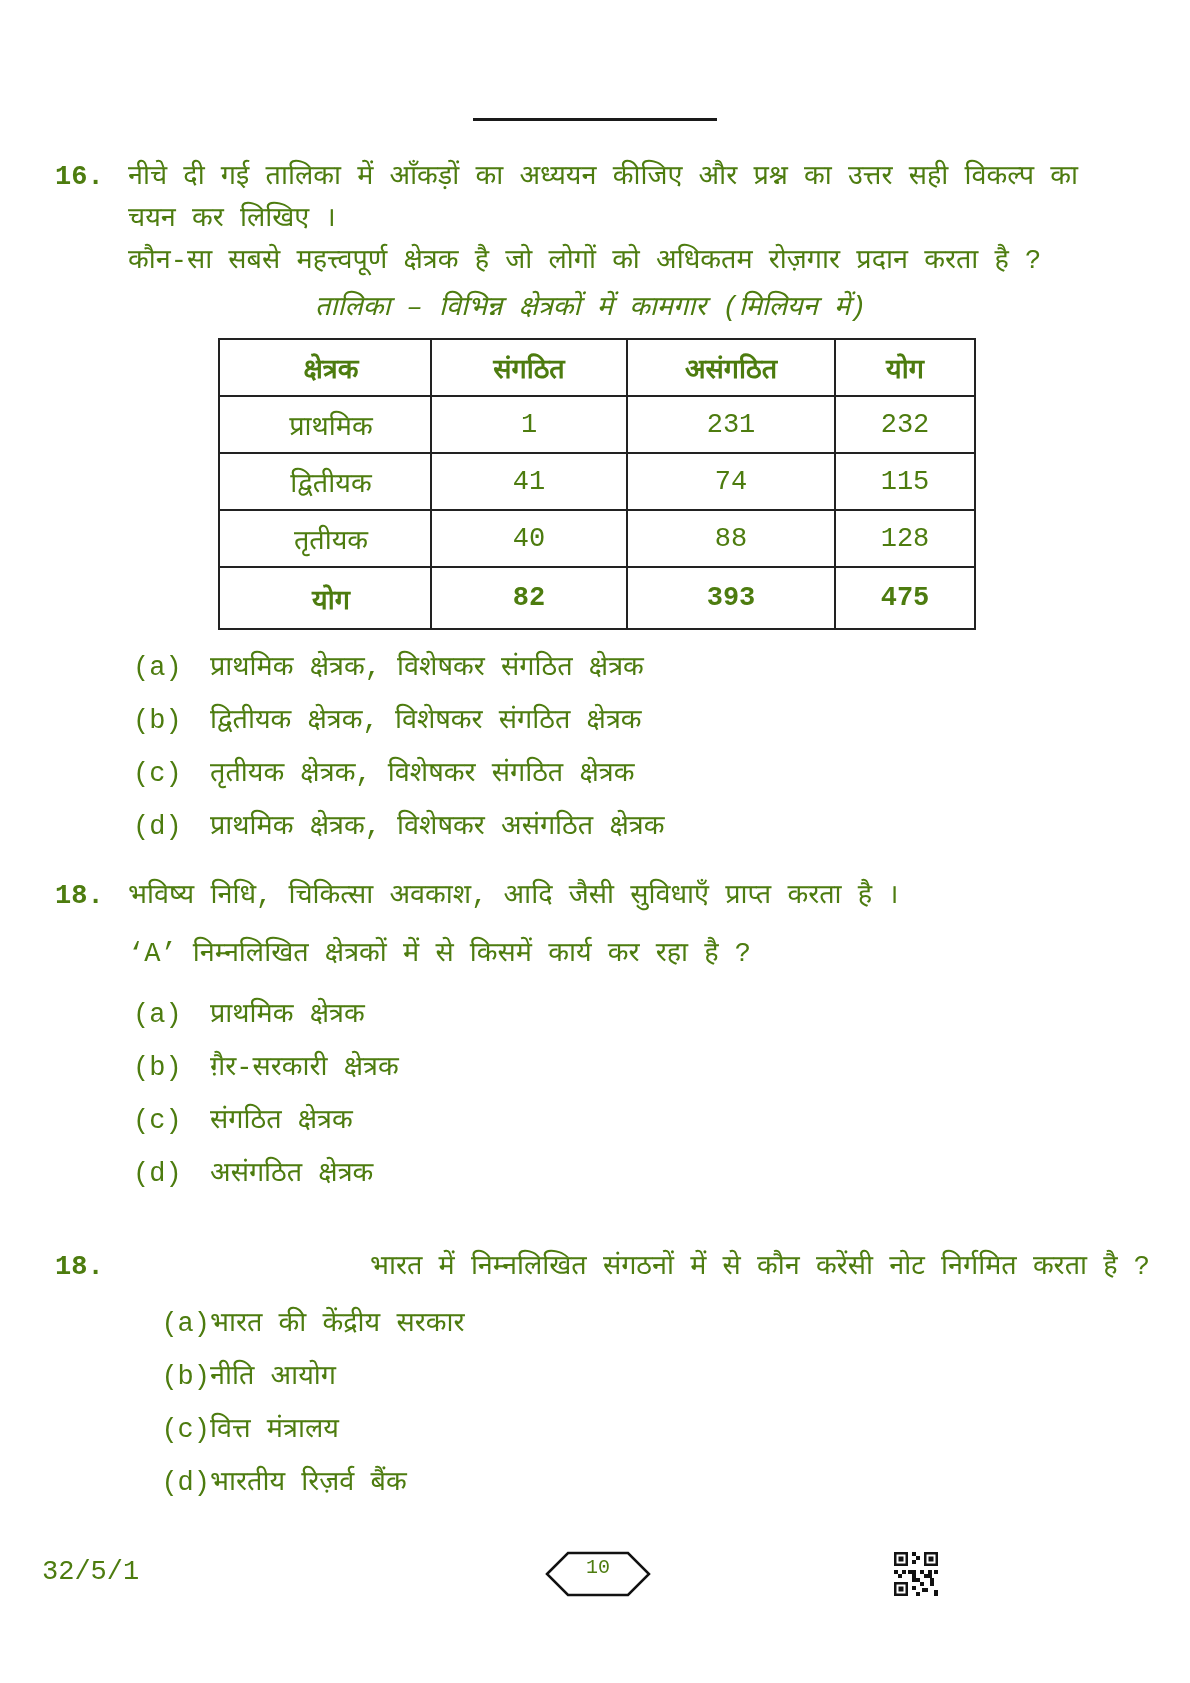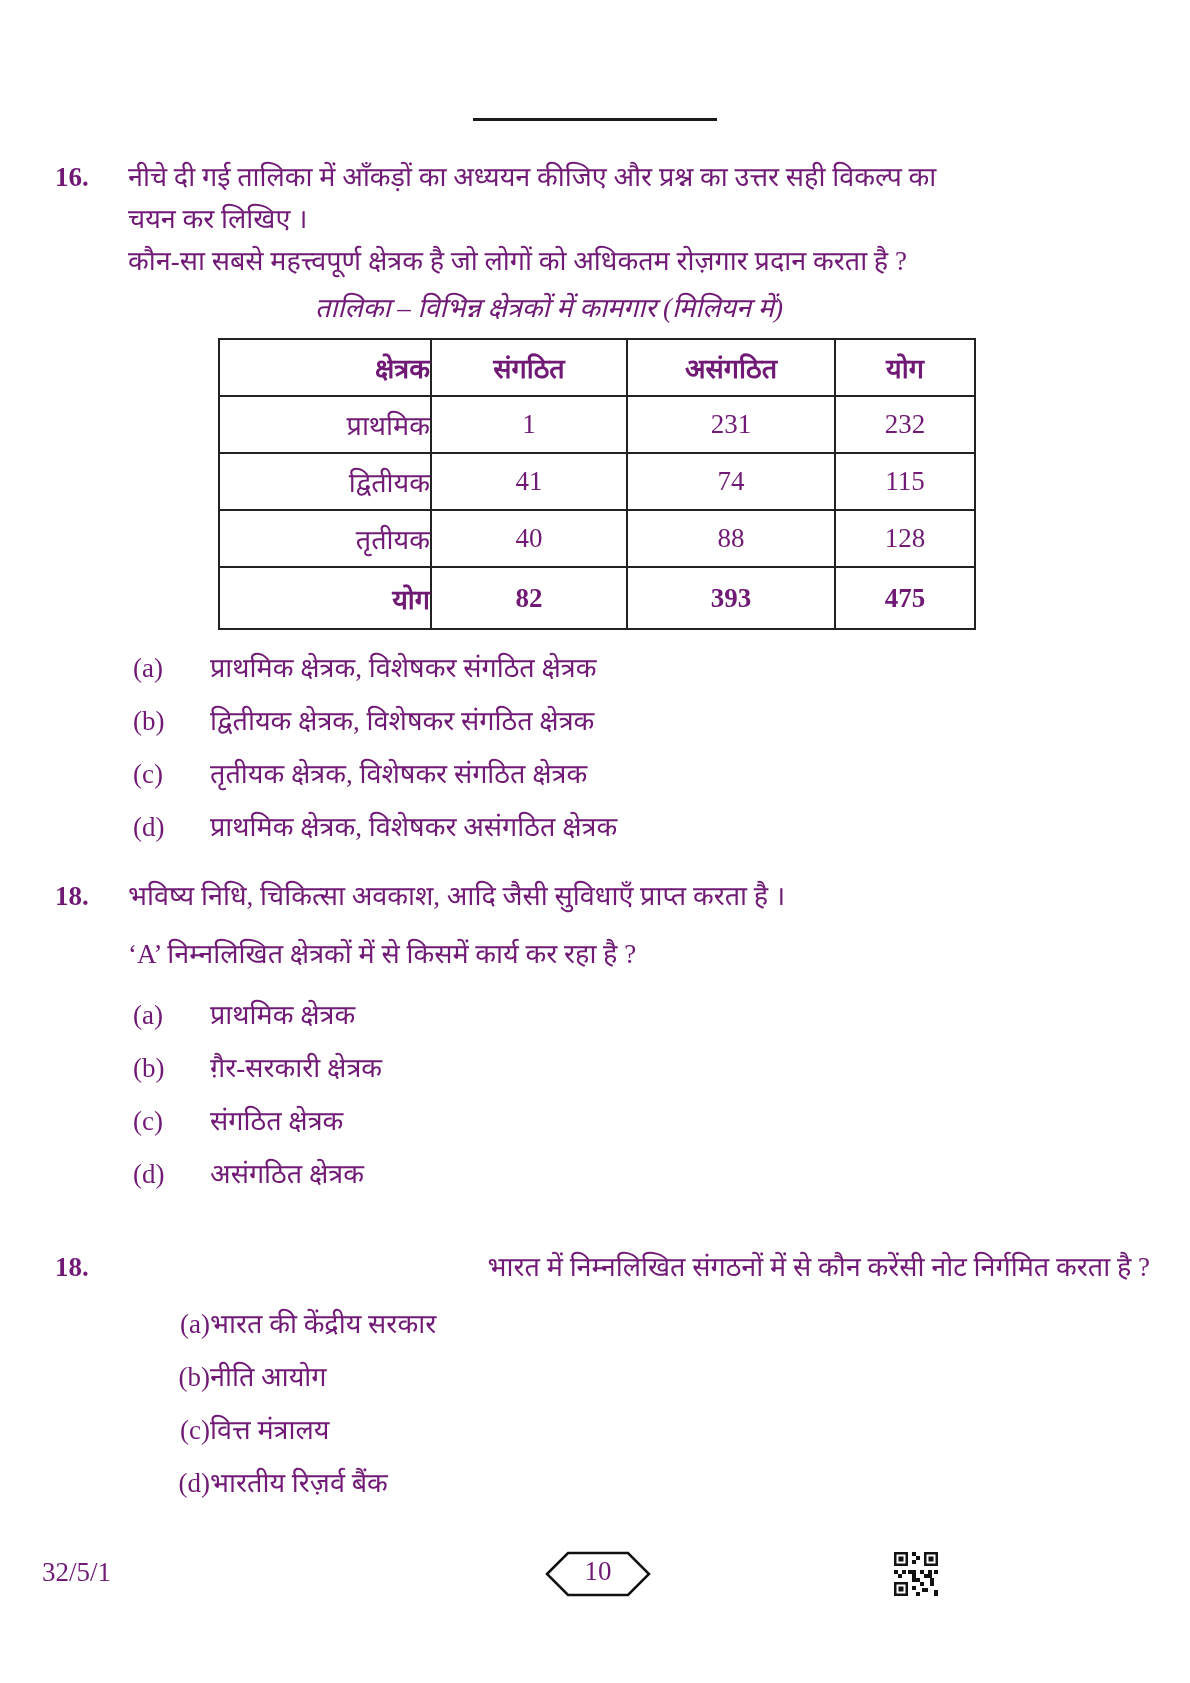--- a/index.html
+++ b/index.html
@@ -2,22 +2,22 @@
 <html><head>
 <meta charset="utf-8">
 <style>
   html, body { margin: 0; padding: 0; background: #e8e8e8; }
   .page {
     position: relative;
     width: 1190px;
     height: 1683px;
     margin: 0 auto;
     background: #ffffff;
-    color: #701a75;
-    font-family: Liberation Serif, serif;
+    color: #4d7c0f;
+    font-family: Liberation Mono, monospace;
     font-size: 27px;
     overflow: hidden;
   }
   .top-divider {
     margin: 118px 0 0 473px;
     width: 244px;
     height: 0;
     border-top: 3px solid #1a1a1a;
   }
   .content { margin-left: 55px; margin-right: 40px; }
@@ -45,40 +45,40 @@
     width: 756px;
     table-layout: fixed;
   }
   table.workers td, table.workers th {
     border: 2px solid #222222;
     font-size: 27px;
     font-weight: 400;
     text-align: center;
     padding: 0;
   }
-  table.workers .col-label { text-align: right; padding-left: 12px; }
+  table.workers .col-label { text-align: center; padding-left: 12px; }
   table.workers tr.hdr td { font-weight: 700; height: 55px; }
   table.workers tr.body-row td { height: 55px; }
   table.workers tr.total-row td { font-weight: 700; height: 60px; }
 
   .options { margin-top: 22px; }
   .option { display: flex; line-height: 32px; margin-bottom: 21px; }
   .option .opt-label { width: 82px; flex: 0 0 82px; padding-left: 5px; box-sizing: border-box; }
   .option .opt-text { white-space: nowrap; }
   .option.gap-before { margin-top: 12px; }
 
   .footer-code {
     position: absolute; left: 42px; top: 1558px;
     font-size: 27px; line-height: 28px;
   }
   .page-hex { position: absolute; left: 544px; top: 1550px; width: 108px; height: 48px; }
   .page-hex svg { display: block; }
   .page-hex .hex-num {
     position: absolute; left: 0; top: 6px; width: 108px;
-    text-align: center; font-size: 27px;
+    text-align: center; font-size: 20px;
   }
   .qr { position: absolute; left: 894px; top: 1552px; width: 44px; height: 44px; }
 </style>
 </head>
 <body>
 
 <div class="page">
 
   <div class="top-divider"></div>
 

